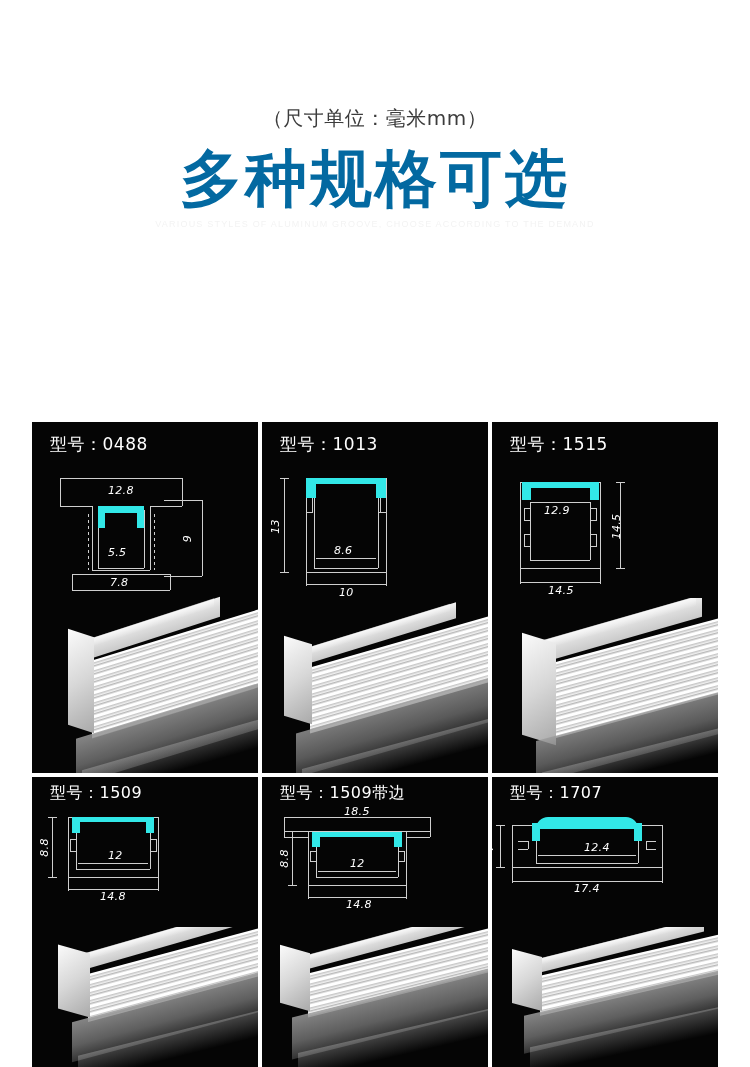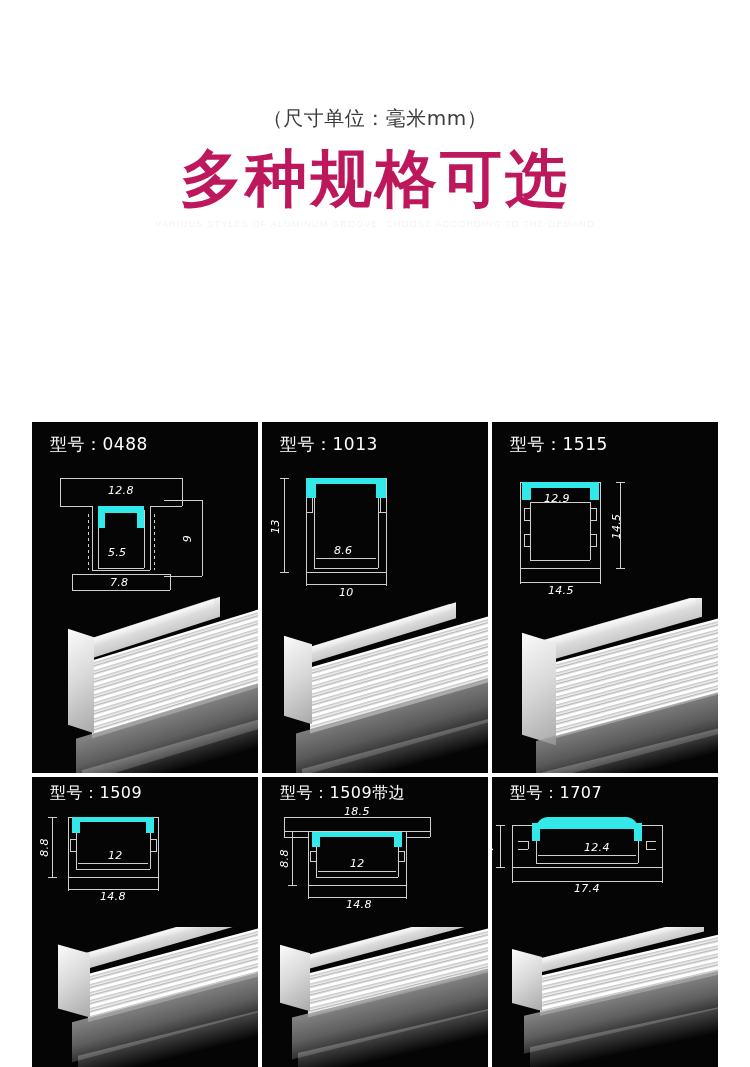--- a/index.html
+++ b/index.html
@@ -14,21 +14,21 @@
 
   
   .header { width:750px; padding-top:105px; text-align:center; }
   .unit-note {
     font-size:20px; color:#3c3c3c; letter-spacing:0.5px;
     font-family:"DejaVu Sans","Liberation Sans",sans-serif;
   }
   .main-title {
     margin-top:14px;
     font-size:62px; line-height:66px; font-weight:bold;
-    color:#be185d; letter-spacing:3px;
+    color:#0369a1; letter-spacing:3px;
     font-family:"DejaVu Sans","Liberation Sans",sans-serif;
   }
   .sub-title {
     margin-top:12px;
     font-size:25px; line-height:30px; color:#6d6d6d; letter-spacing:1px;
     font-family:"DejaVu Sans","Liberation Sans",sans-serif;
   }
   .en-title {
     margin-top:7px;
     font-size:9px; line-height:11px; color:#f3f3f3; letter-spacing:1.2px;
@@ -245,21 +245,21 @@
       <div class="cy" style="left:98px;top:10px;width:9px;height:18px;"></div>
 
       <div class="ln v" style="left:128px;top:10px;height:86px;"></div>
       <div class="ln h" style="left:124px;top:10px;width:9px;"></div>
       <div class="ln h" style="left:124px;top:96px;width:9px;"></div>
 
       <div class="ln h" style="left:28px;top:110px;width:80px;"></div>
       <div class="ln v" style="left:28px;top:96px;height:16px;"></div>
       <div class="ln v" style="left:108px;top:96px;height:16px;"></div>
 
-      <div class="dim" style="left:52px;top:20px;">12.9</div>
+      <div class="dim" style="left:52px;top:32px;">12.9</div>
       <div class="dim vert" style="left:112px;top:48px;">14.5</div>
       <div class="dim" style="left:56px;top:112px;">14.5</div>
     </div>
 
     <div class="photo" style="height:175px;">
       <div class="extr-top" style="left:34px;top:22px;width:176px;height:22px;transform:skewY(-16deg);"></div>
       <div class="glow" style="left:38px;top:22px;width:166px;height:10px;transform:skewY(-16deg);"></div>
       <div class="extr-face" style="left:62px;top:42px;width:168px;height:76px;transform:skewY(-15deg);"></div>
       <div class="extr-end" style="left:30px;top:40px;width:34px;height:102px;transform:skewY(17deg);"></div>
       <div class="extr-dark" style="left:44px;top:118px;width:186px;height:42px;transform:skewY(-15deg);opacity:0.8;"></div>

